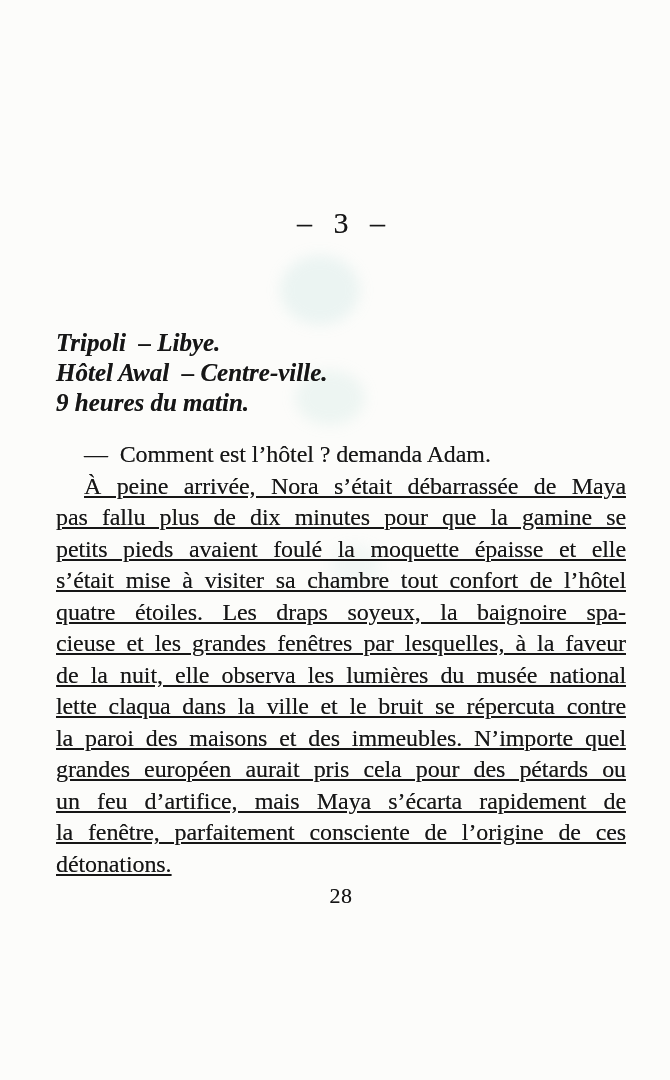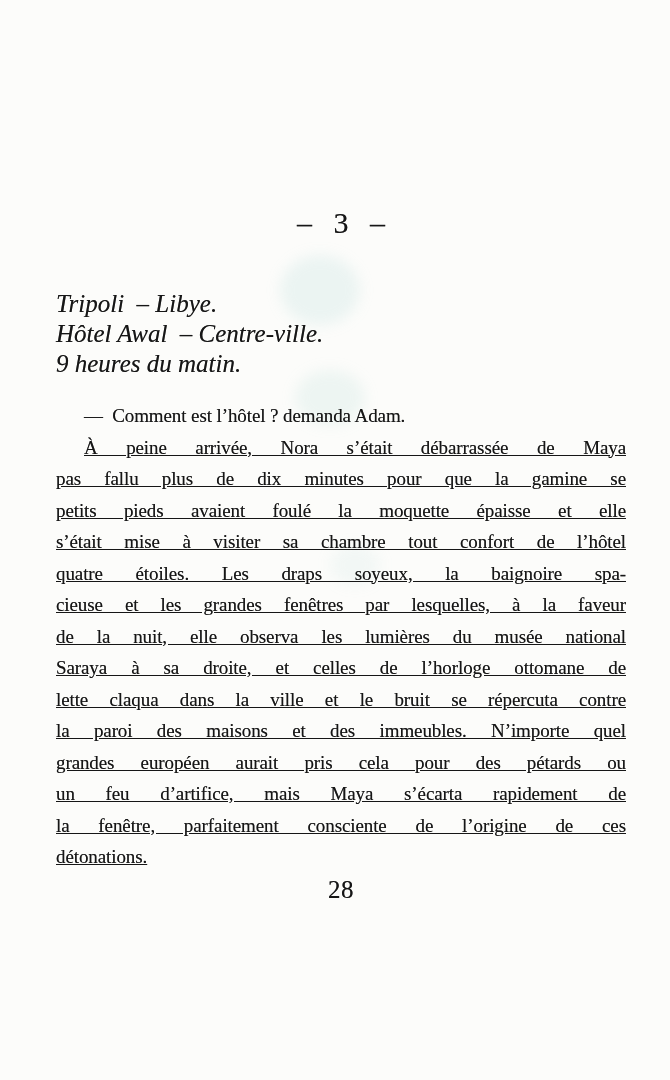--- a/index.html
+++ b/index.html
@@ -20,39 +20,40 @@
     width: 570px;
   }
   .chapter-heading {
     margin: 205px 0 0 0;
     text-align: center;
     font-size: 30px;
     line-height: 36px;
     word-spacing: 14px;
   }
   .dateline {
-    margin-top: 48px;
+    margin-top: 87px;
     font-style: italic;
     font-size: 25px;
     line-height: 30px;
+    font-weight: bold;
   }
   .body-block {
     margin-top: 21px;
-    font-size: 19px;
+    font-size: 24px;
     line-height: 31.5px;
     letter-spacing: -0.1px;
   }
   .dialogue { text-indent: 28px; }
   .bline { text-align: justify; text-align-last: justify; text-decoration: underline; }
   .bline.first { text-indent: 28px; }
   .bline.last { text-align: center; text-align-last: left; }
   .page-number {
     margin-top: 3px;
     text-align: center;
-    font-size: 25px;
+    font-size: 22px;
     letter-spacing: 0.5px;
   }
   
   .smudge { position: absolute; border-radius: 50%; filter: blur(7px); pointer-events: none; }
   .smudge-1 { left: 280px; top: 255px; width: 80px; height: 70px; background: rgba(150,205,205,0.16); }
   .smudge-2 { left: 295px; top: 370px; width: 70px; height: 55px; background: rgba(150,205,200,0.14); }
   .smudge-3 { left: 330px; top: 545px; width: 50px; height: 40px; background: rgba(160,210,205,0.10); }
 </style>
 </head>
 <body>
@@ -75,21 +76,20 @@
     <div class="body-block">
       <div class="dialogue">—&nbsp; Comment est l’hôtel&nbsp;? demanda Adam.</div>
 
       <div class="bline first">À peine arrivée, Nora s’était débarrassée de Maya</div>
       <div class="bline">pas fallu plus de dix minutes pour que la gamine se</div>
       <div class="bline">petits pieds avaient foulé la moquette épaisse et elle</div>
       <div class="bline">s’était mise à visiter sa chambre tout confort de l’hôtel</div>
       <div class="bline">quatre étoiles. Les draps soyeux, la baignoire spa-</div>
       <div class="bline">cieuse et les grandes fenêtres par lesquelles, à la faveur</div>
       <div class="bline">de la nuit, elle observa les lumières du musée national</div>
-      <div class="bline">Saraya à sa droite, et celles de l’horloge ottomane de</div>
       <div class="bline">lette claqua dans la ville et le bruit se répercuta contre</div>
       <div class="bline">la paroi des maisons et des immeubles. N’importe quel</div>
       <div class="bline">grandes européen aurait pris cela pour des pétards ou</div>
       <div class="bline">un feu d’artifice, mais Maya s’écarta rapidement de</div>
       <div class="bline">la fenêtre, parfaitement consciente de l’origine de ces</div>
       <div class="bline last">détonations.</div>
     </div>
 
     <div class="page-number">28</div>
 

